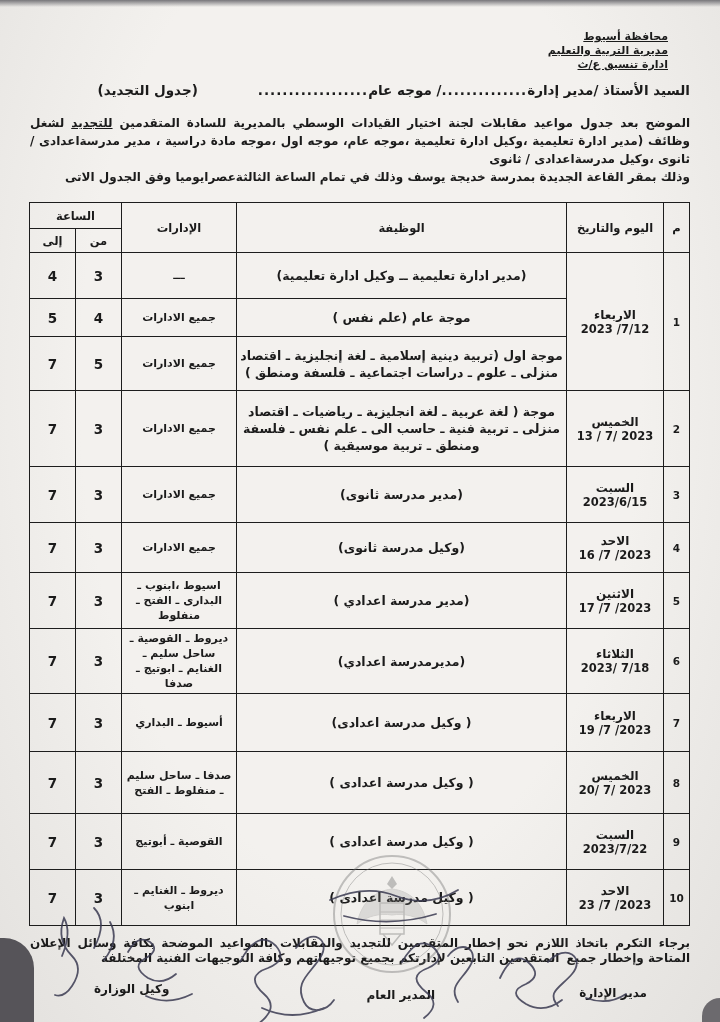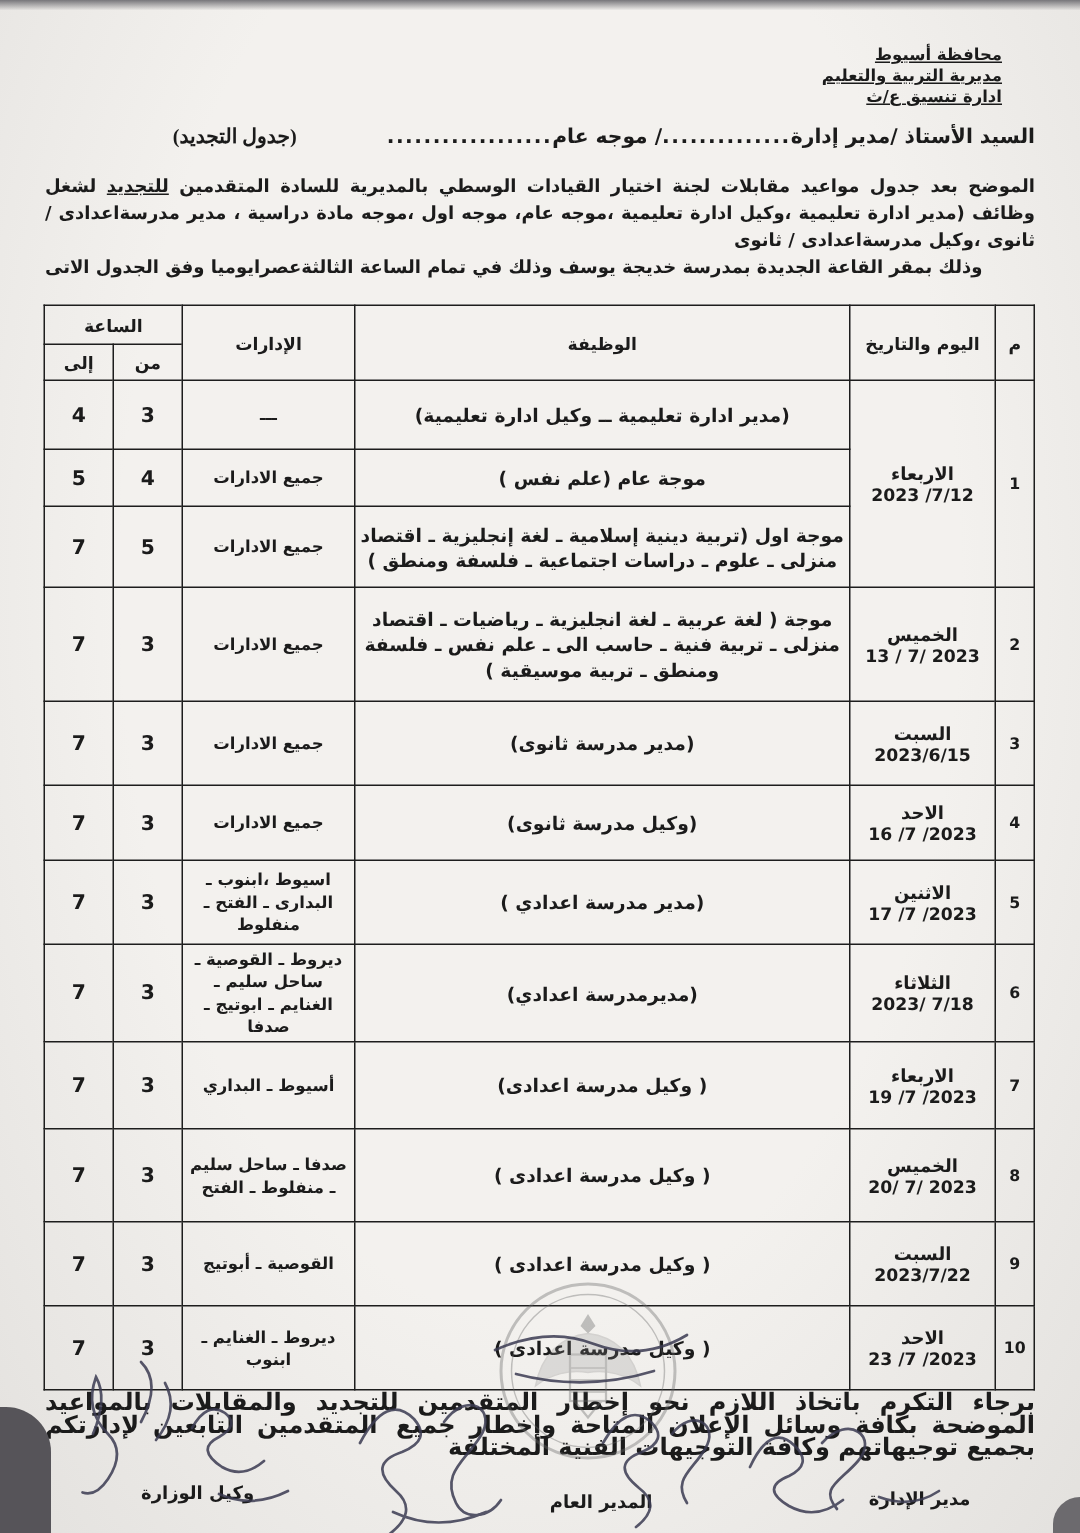--- a/index.html
+++ b/index.html
@@ -30,25 +30,25 @@
   .letterhead { margin-top:22px; margin-left:auto; width:fit-content; margin-right:22px; text-align:right; }
   .letterhead div {
     font-size:11px; font-weight:bold; text-decoration:underline; line-height:14px; white-space:nowrap;
   }
 
   .title-line {
     margin-top:10px; display:flex; align-items:baseline;
     font-size:13.5px; font-weight:bold; white-space:nowrap;
   }
   .title-line .dots { letter-spacing:1px; font-weight:bold; }
-  .title-line .title-tag { margin-right:60px;font-family:Liberation Serif, serif; }
+  .title-line .title-tag { margin-right:60px; }
 
   .intro { margin-top:16px; font-size:12px; font-weight:bold; line-height:18px; text-align:justify; }
   .intro .u { text-decoration:underline; }
-  .intro .p2 { text-align:left; }
+  .intro .p2 { text-align:right; }
 
   table.schedule {
     border-collapse:collapse; table-layout:fixed; width:100%;
     margin-top:16px; background:transparent;
   }
   .schedule th, .schedule td {
     border:1.6px solid #1d1d1d; text-align:center; vertical-align:middle;
     font-weight:bold; padding:2px 3px; overflow:hidden;
   }
   .schedule thead th { font-size:11.5px; }
@@ -61,21 +61,21 @@
   col.c-from { width:46px; }
   col.c-to { width:46px; }
   td.num { font-size:10.5px; }
   td.day .day-name { font-size:12px; font-weight:bold; }
   td.day .day-date { font-size:11.5px; font-weight:bold; direction:ltr; }
   td.pos { font-size:12.5px; line-height:17px; }
   td.dept { font-size:11px; line-height:15px; }
   td.hour { font-size:13.5px; }
 
   .footer-note {
-    font-size:16px; font-weight:bold; line-height:15px;
+    margin-top:10px; font-size:12px; font-weight:bold; line-height:15px;
     text-align:justify;
   }
   .footer-note span { margin-left:3px; }
 
   .signatures { position:relative; height:84px; }
   .sig-label { position:absolute; font-size:12px; font-weight:bold; white-space:nowrap; }
   .sig-right  { right:43px;  top:20px; }
   .sig-middle { right:255px; top:22px;text-align:right; }
   .sig-left   { left:64px;   top:16px; }
 

